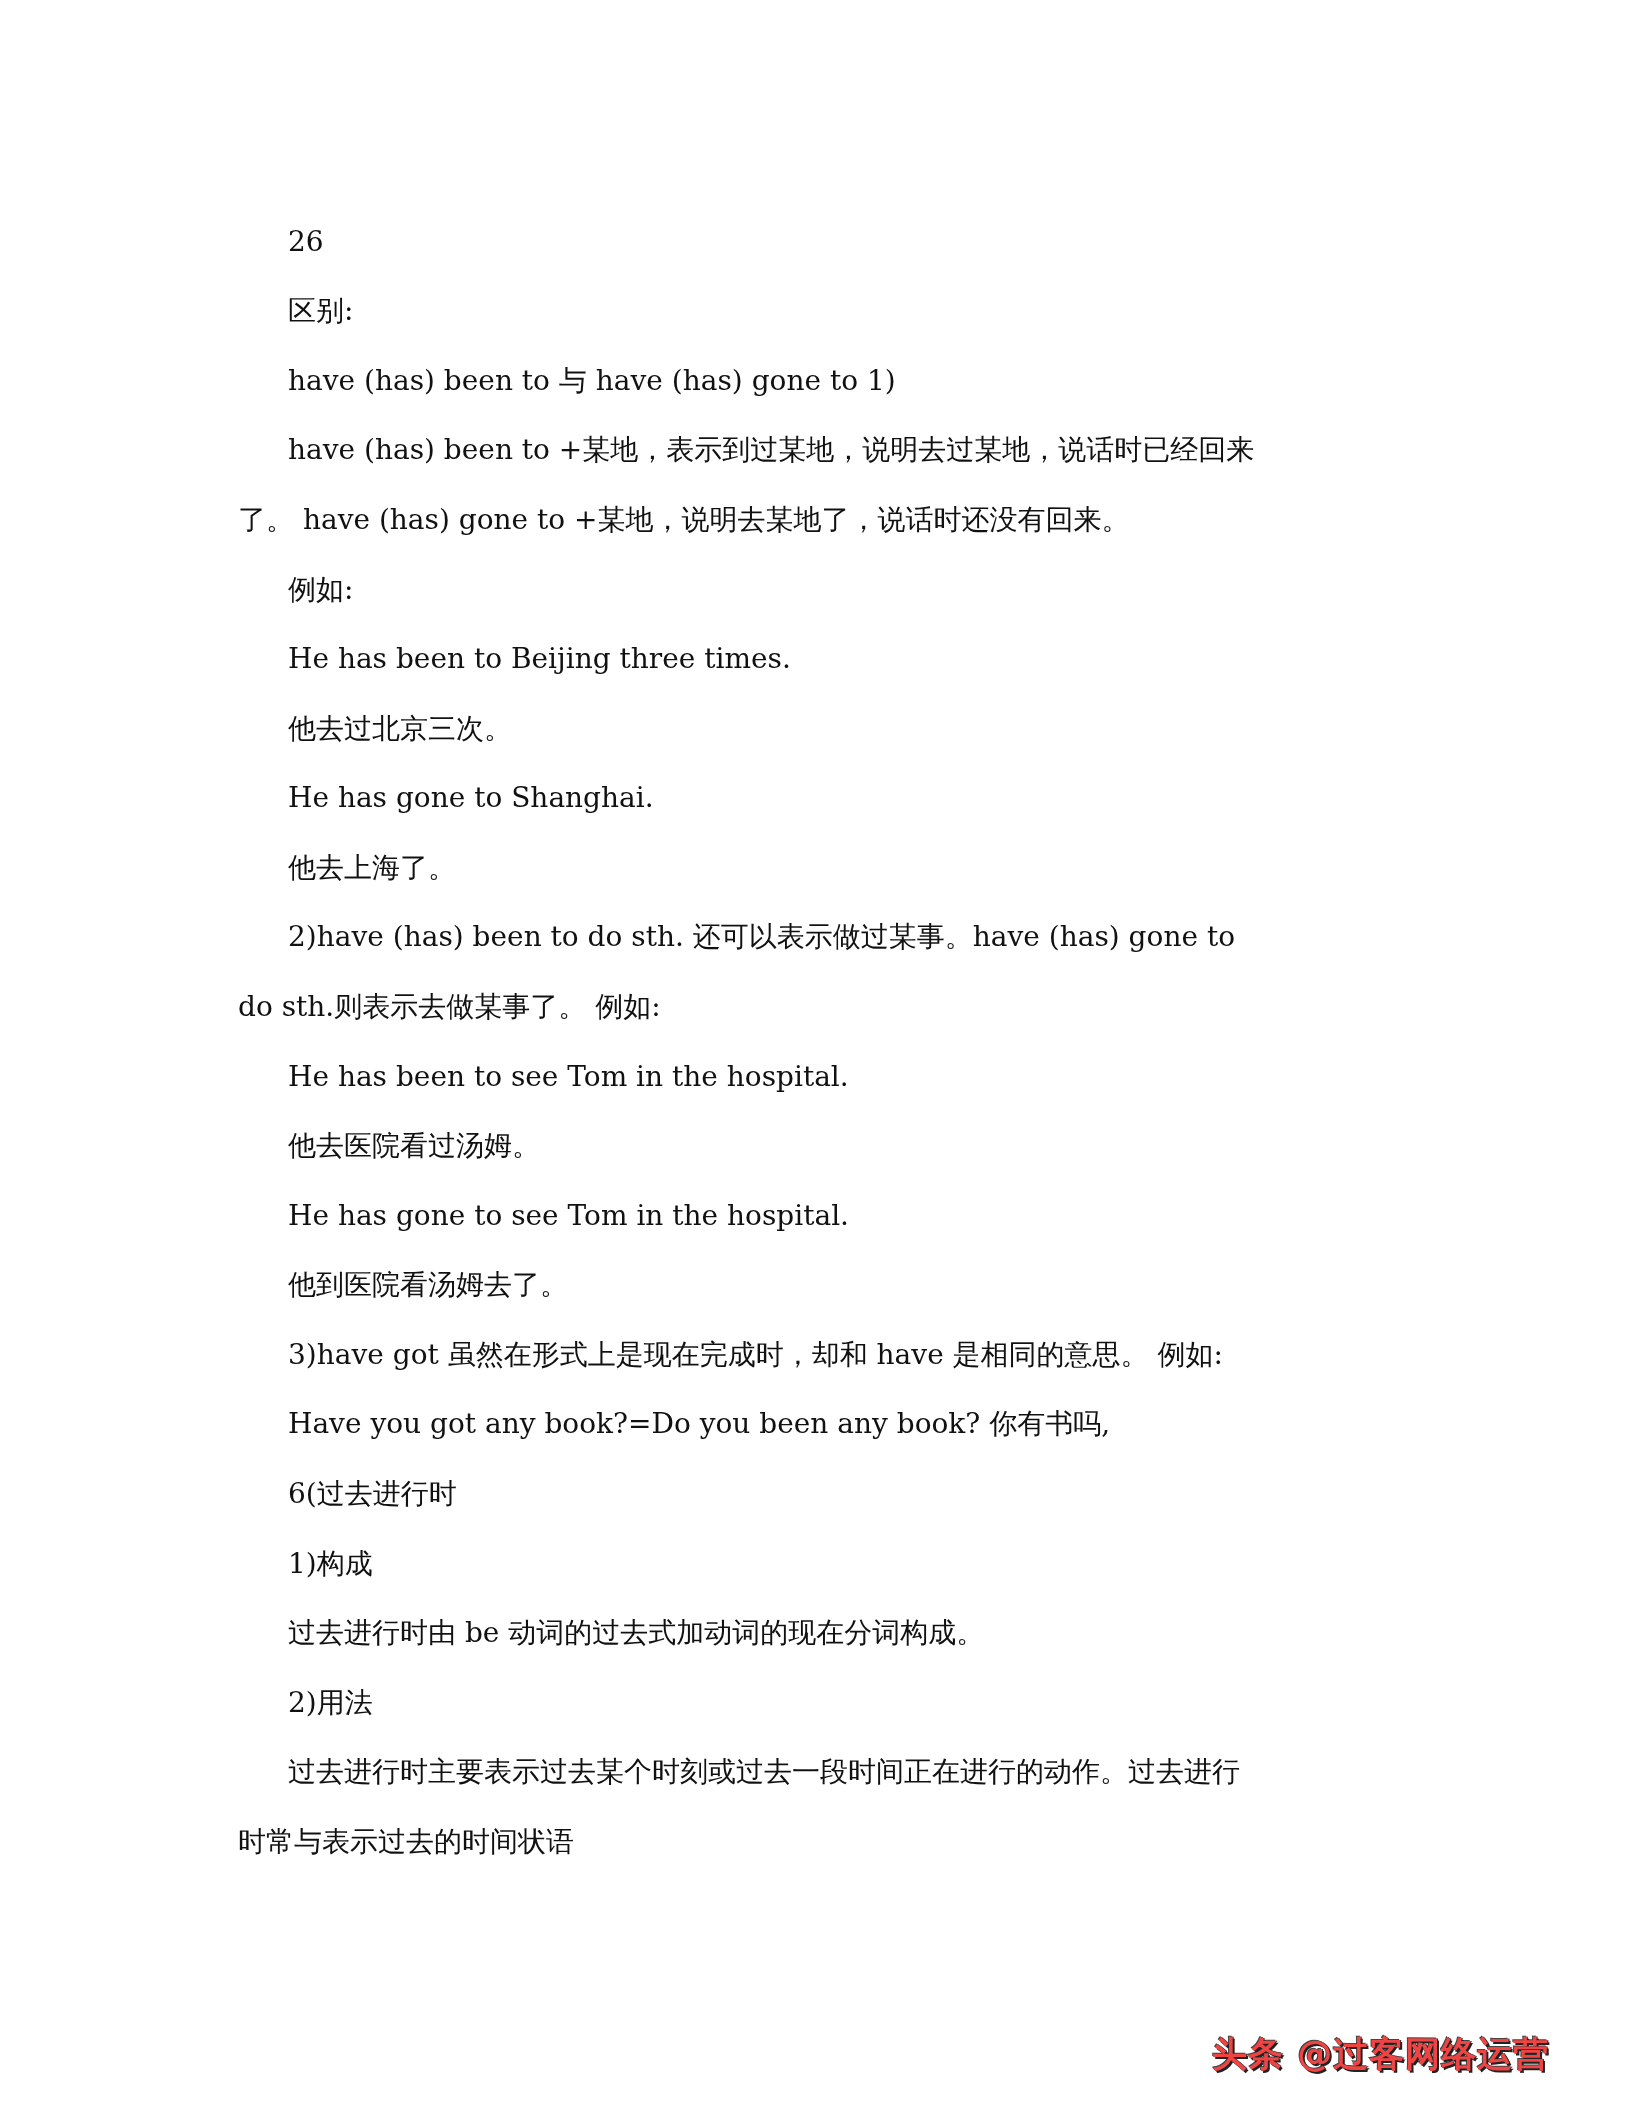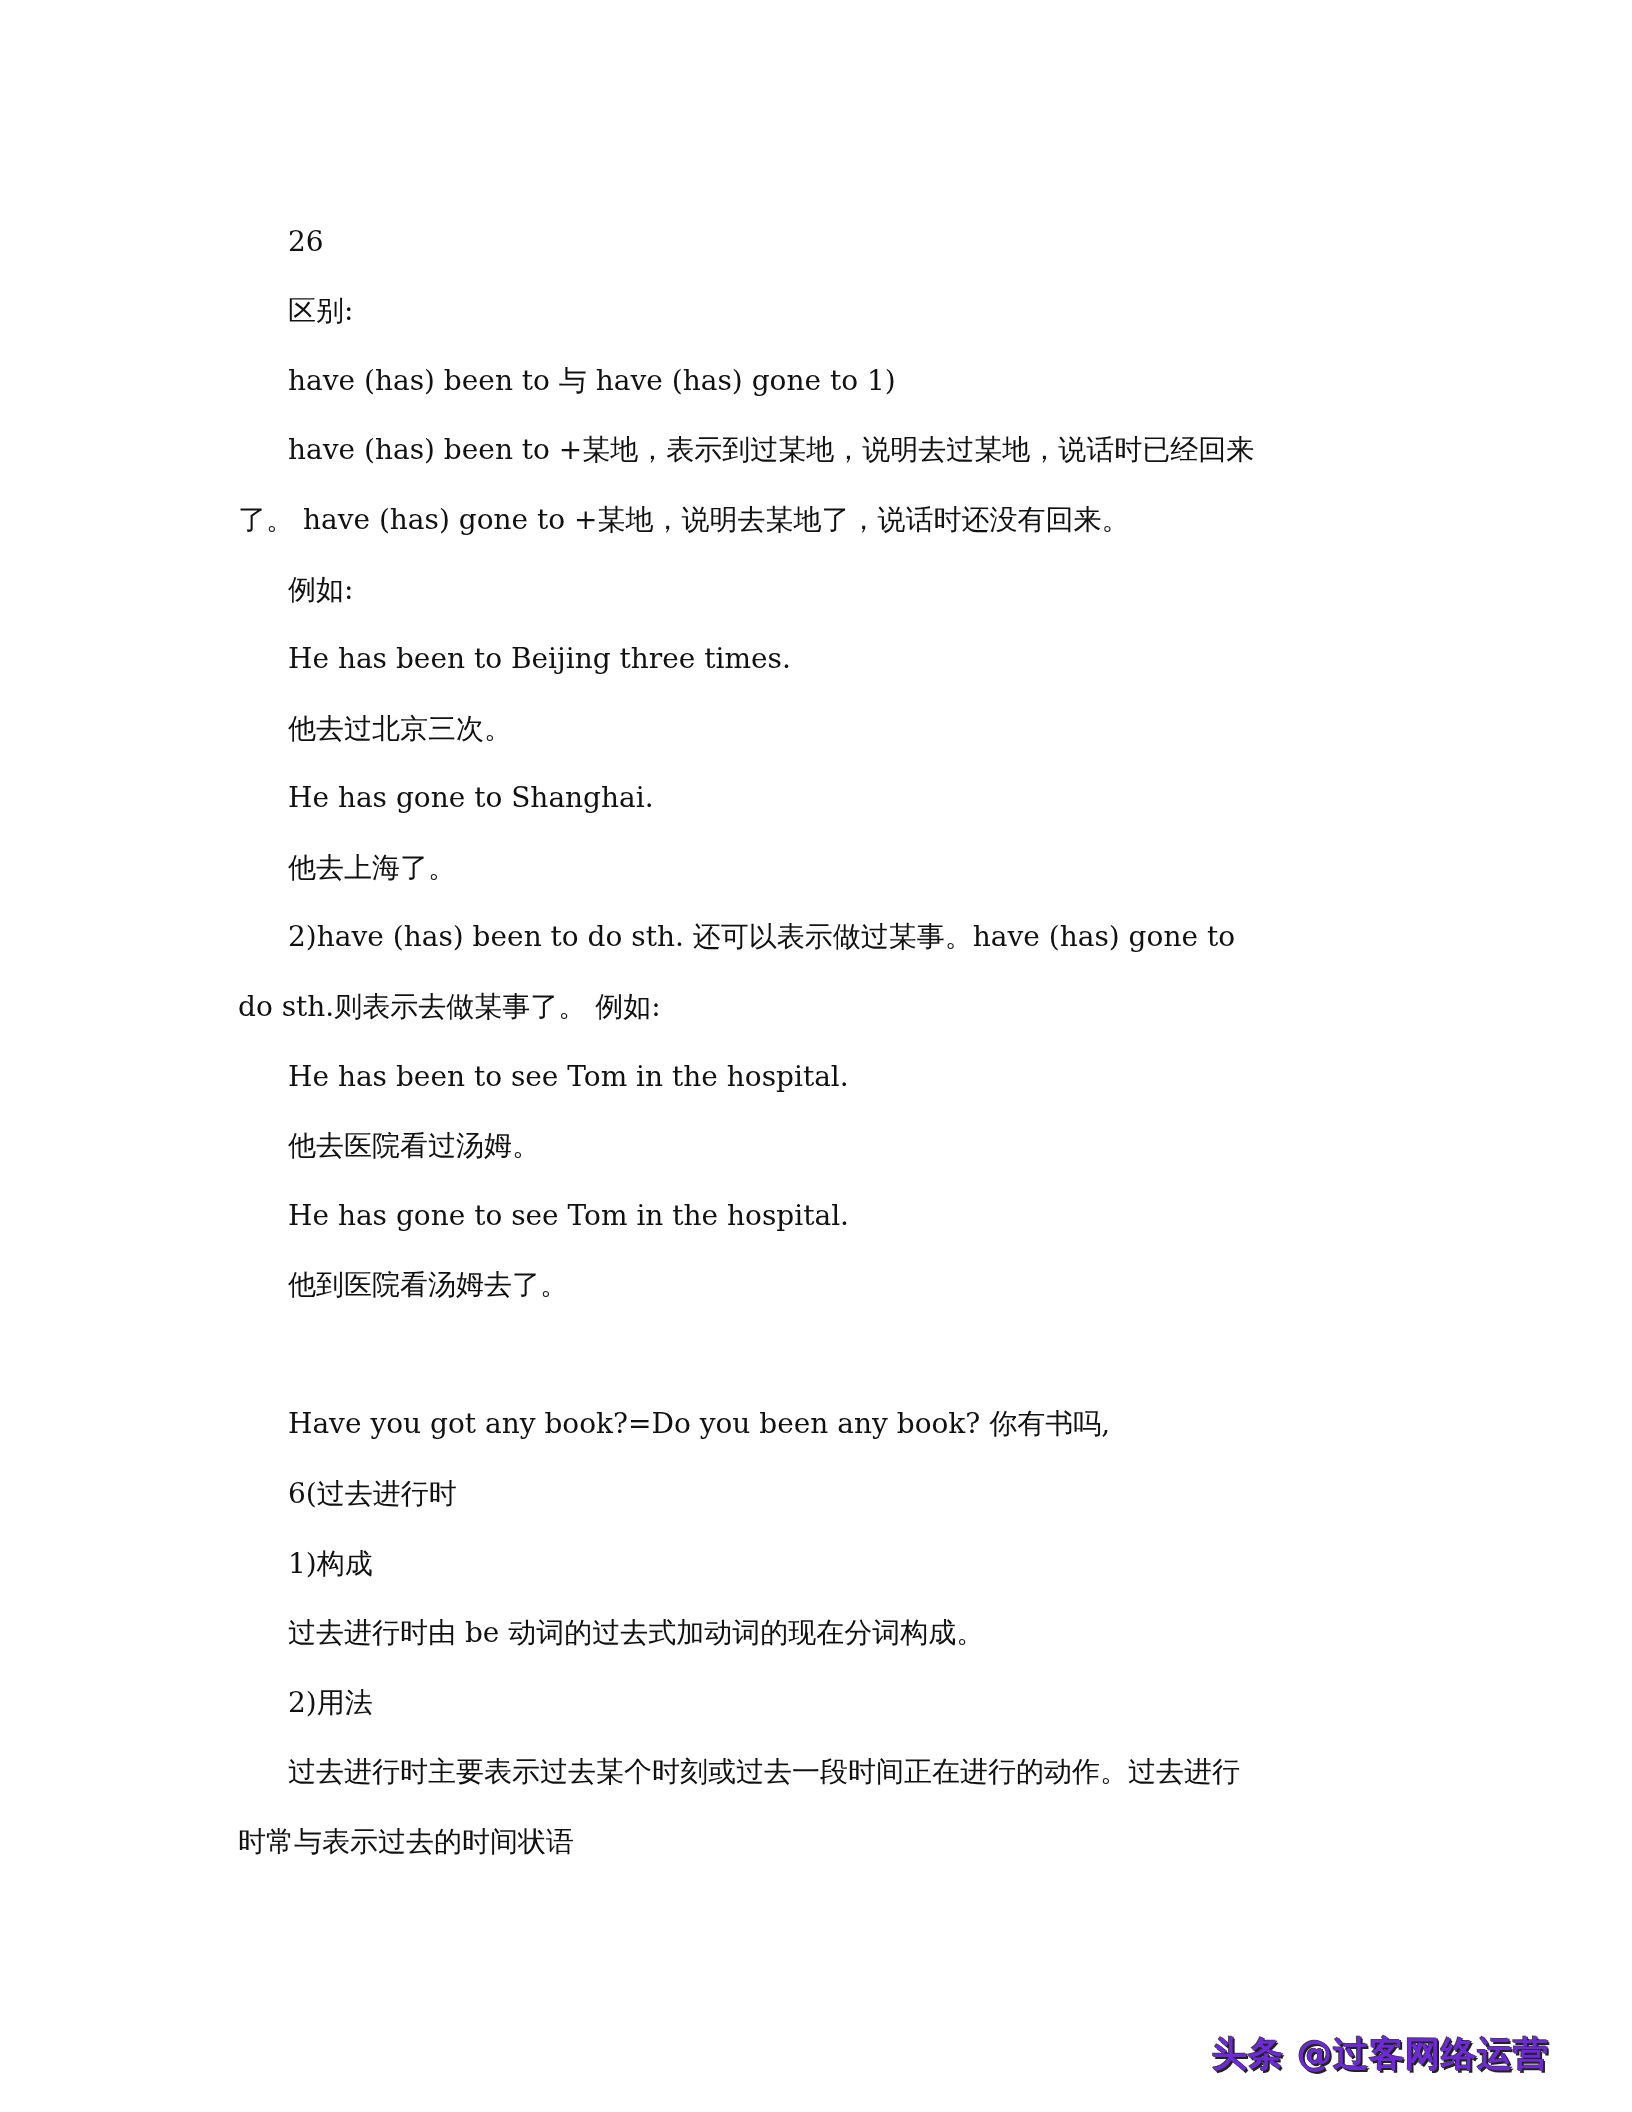--- a/index.html
+++ b/index.html
@@ -4,21 +4,21 @@
 <style>
   html,body{margin:0;padding:0;background:#ffffff;}
   body{width:1632px;height:2112px;position:relative;overflow:hidden;}
   .page{position:absolute;left:0;top:0;width:1632px;height:2112px;background:#fff;}
   .line{position:absolute;left:0;height:40px;line-height:40px;white-space:nowrap;
         font-family:"DejaVu Serif","Liberation Serif",serif;font-size:28px;color:#111;}
   .indent{left:288px;}
   .flush{left:238px;}
   .watermark{position:absolute;left:1212px;top:2030px;height:48px;line-height:48px;
         font-family:"DejaVu Sans","Liberation Sans",sans-serif;font-size:35px;font-weight:bold;
-        color:#6d28d9;text-shadow:2px 2px 0 #222,-1px -1px 0 #444,1px 0 0 #333;letter-spacing:1px;}
+        color:#ef4444;text-shadow:2px 2px 0 #222,-1px -1px 0 #444,1px 0 0 #333;letter-spacing:1px;}
 </style>
 </head>
 <body>
 
 <div class="page">
   <div class="line indent" style="top:222px">26</div>
   <div class="line indent" style="top:291px">区别:</div>
   <div class="line indent" style="top:361px">have (has) been to 与 have (has) gone to 1)</div>
   <div class="line indent" style="top:430px">have (has) been to +某地，表示到过某地，说明去过某地，说话时已经回来</div>
   <div class="line flush" style="top:500px">了。 have (has) gone to +某地，说明去某地了，说话时还没有回来。</div>
@@ -26,20 +26,21 @@
   <div class="line indent" style="top:639px">He has been to Beijing three times.</div>
   <div class="line indent" style="top:709px">他去过北京三次。</div>
   <div class="line indent" style="top:778px">He has gone to Shanghai.</div>
   <div class="line indent" style="top:848px">他去上海了。</div>
   <div class="line indent" style="top:917px">2)have (has) been to do sth. 还可以表示做过某事。have (has) gone to</div>
   <div class="line indent" style="top:1057px">He has been to see Tom in the hospital.</div>
   <div class="line flush" style="top:987px">do sth.则表示去做某事了。 例如:</div>
   <div class="line indent" style="top:1126px">他去医院看过汤姆。</div>
   <div class="line indent" style="top:1196px">He has gone to see Tom in the hospital.</div>
   <div class="line indent" style="top:1265px">他到医院看汤姆去了。</div>
+  <div class="line indent" style="top:1335px">3)have got 虽然在形式上是现在完成时，却和 have 是相同的意思。 例如:</div>
   <div class="line indent" style="top:1404px">Have you got any book?=Do you been any book? 你有书吗,</div>
   <div class="line indent" style="top:1474px">6(过去进行时</div>
   <div class="line indent" style="top:1544px">1)构成</div>
   <div class="line indent" style="top:1613px">过去进行时由 be 动词的过去式加动词的现在分词构成。</div>
   <div class="line indent" style="top:1683px">2)用法</div>
   <div class="line indent" style="top:1752px">过去进行时主要表示过去某个时刻或过去一段时间正在进行的动作。过去进行</div>
   <div class="line flush" style="top:1822px">时常与表示过去的时间状语</div>
 
   <div class="watermark">头条 @过客网络运营</div>
 </div>

